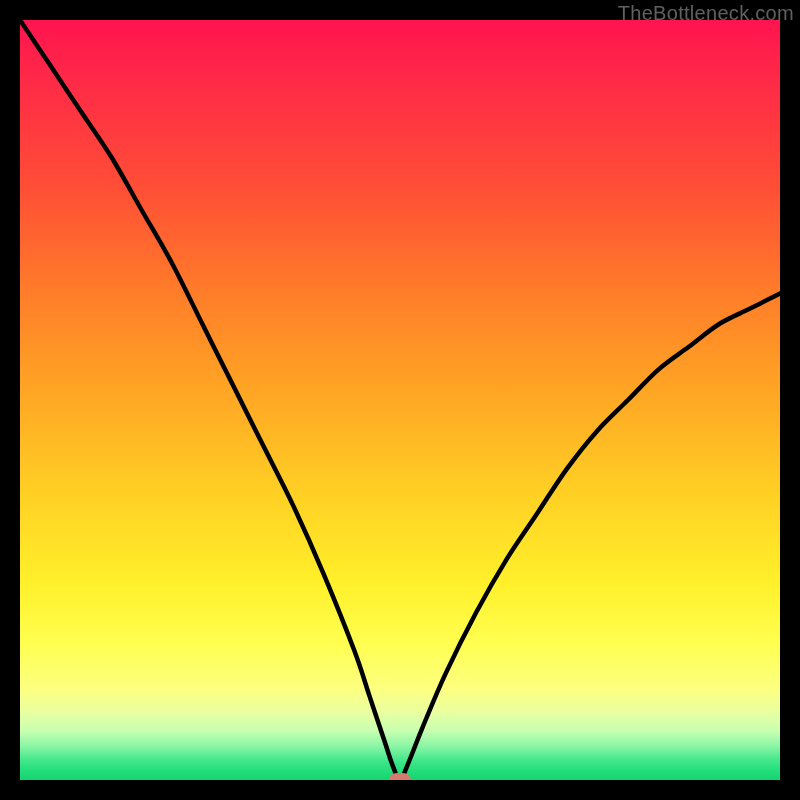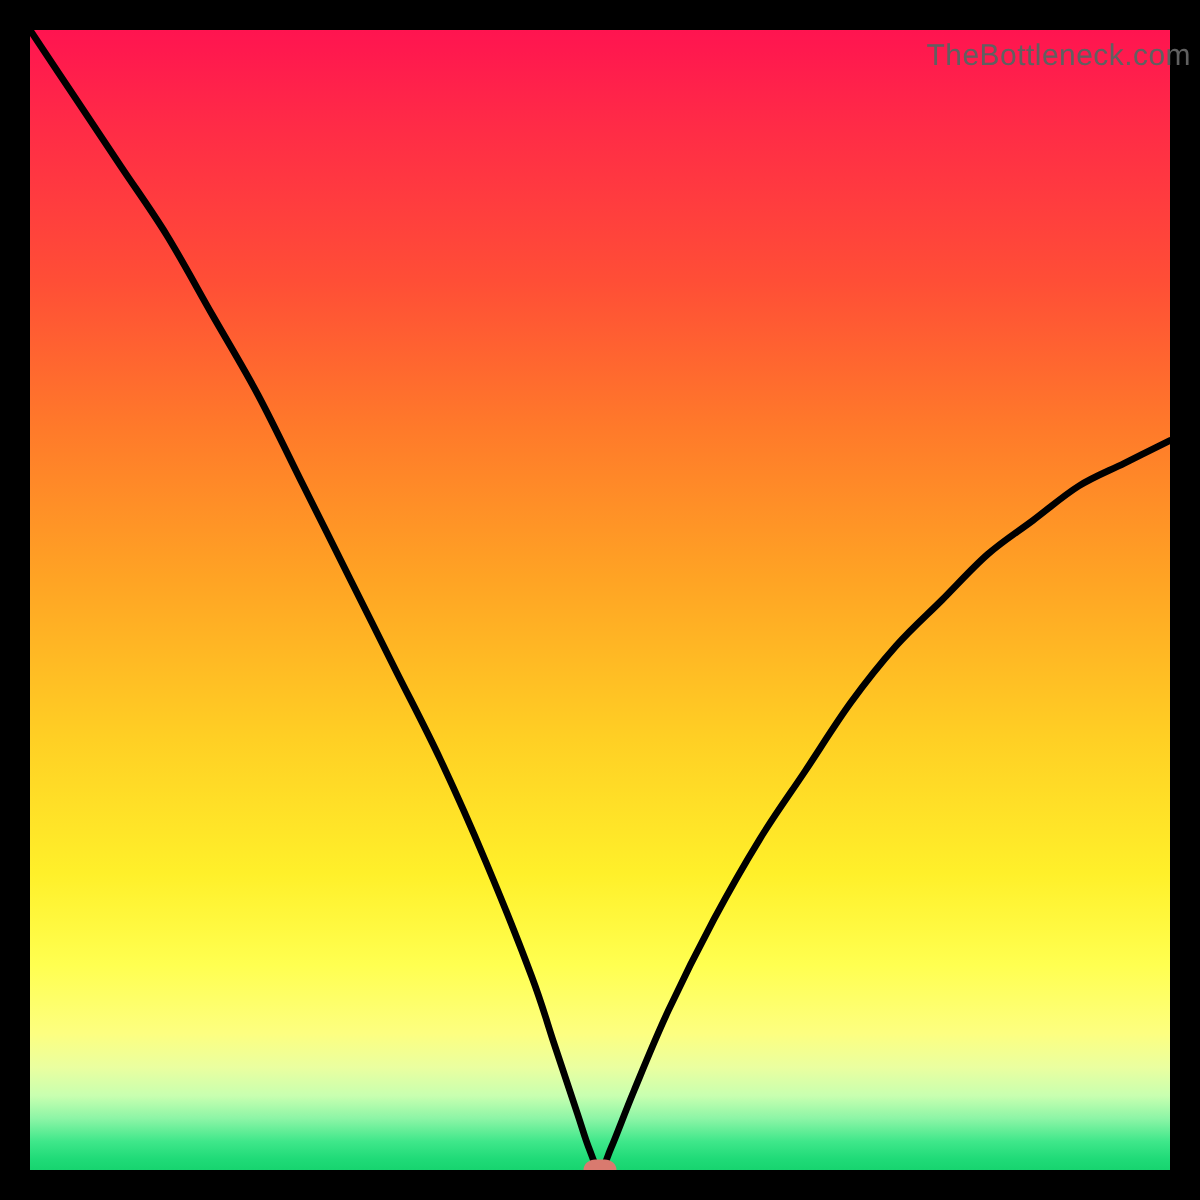--- a/index.html
+++ b/index.html
@@ -51,21 +51,20 @@
   }
   .watermark {
     position: absolute;
     top: 2px;
     right: 6px;
     color: #606060;
     font-size: 20px;
     font-weight: 500;
     letter-spacing: 0.3px;
     font-family: Arial, Helvetica, sans-serif;
-    margin-top: 24px;
   }
   .marker {
     position: absolute;
     width: 22px;
     height: 14px;
     background: #d97a6f;
     border-radius: 8px / 7px;
     transform: translate(-50%, -50%);
   }
   svg.curve {

